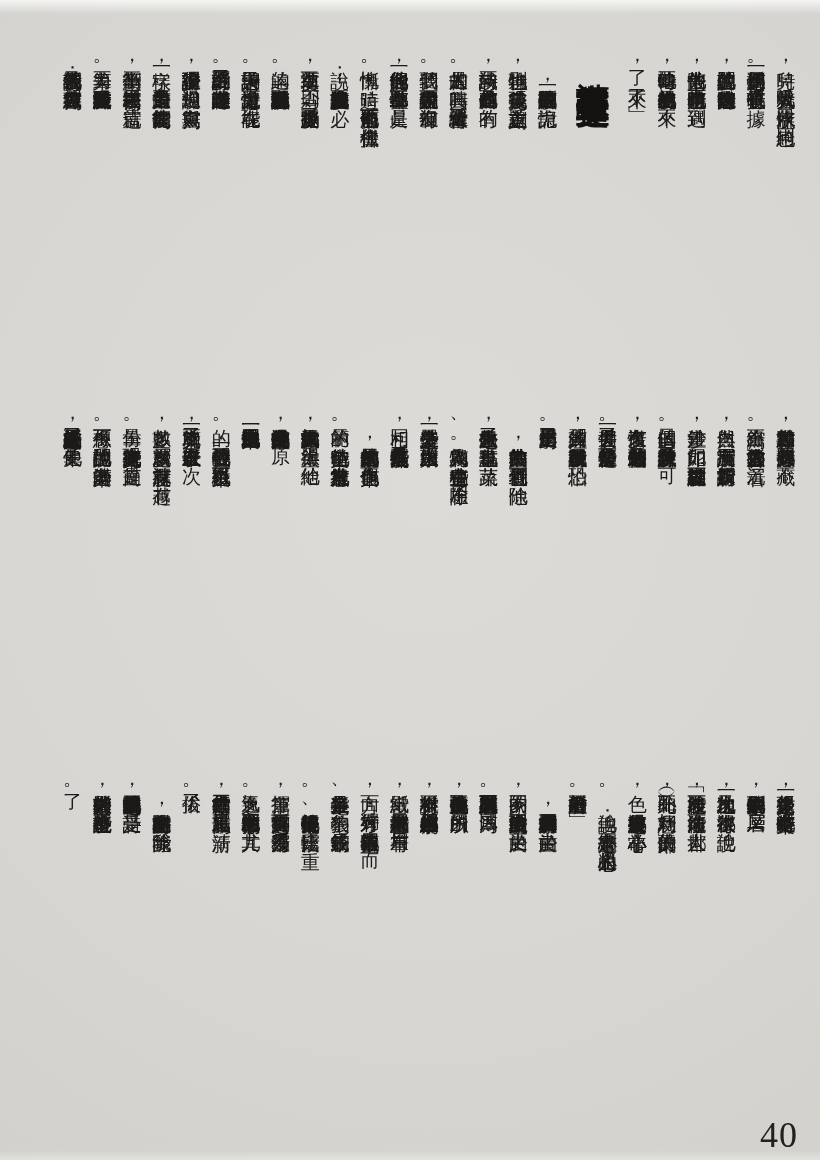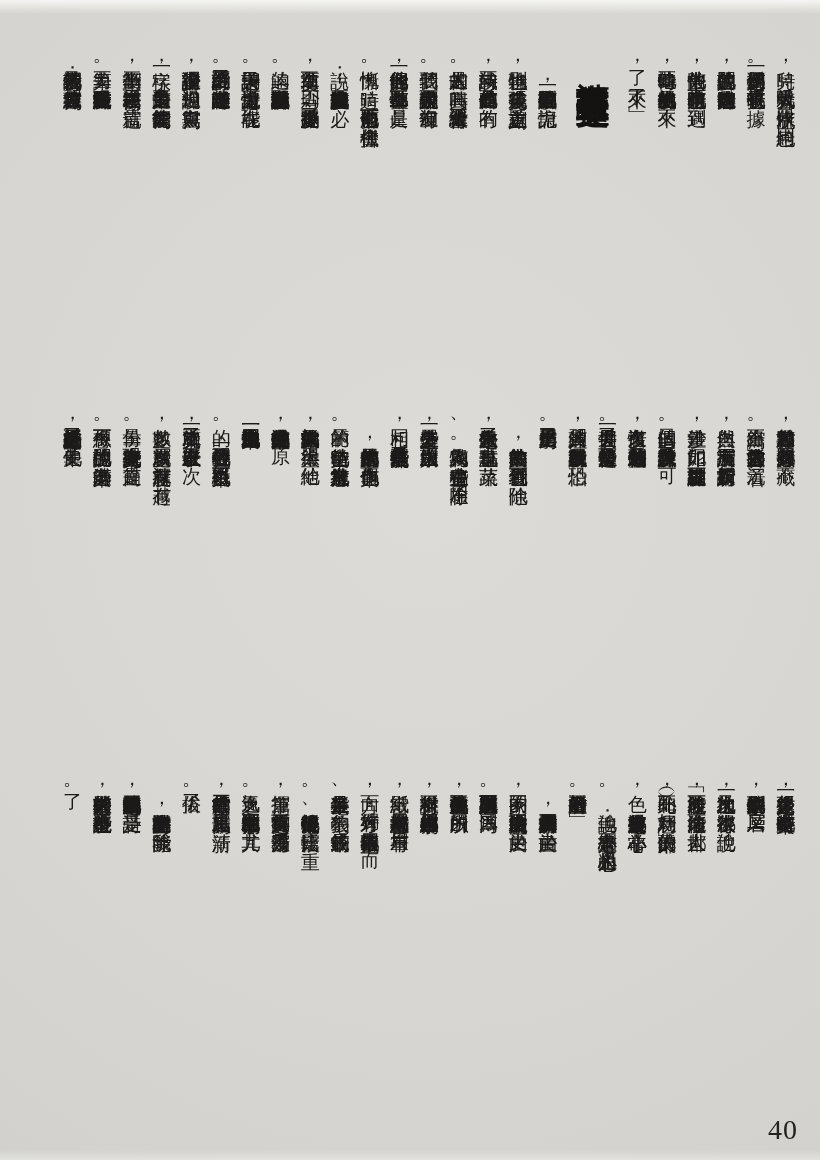--- a/index.html
+++ b/index.html
@@ -50,21 +50,21 @@
     font-weight: 700;
     letter-spacing: 1.5px;
     line-height: 1.0;
     padding: 0 9px;
     color: #141311;
   }
   .page-number {
     position: absolute;
     top: 1114px;
     right: 22px;
-    font-size: 28px;
+    font-size: 36px;
     letter-spacing: 1px;
     color: #222120;
   }
 </style>
 </head>
 <body>
 
 <div class="page">
   <section class="band band-top">
       <div class="col">兒時，就大聲吸氣，作流口水狀，也給同</div>

